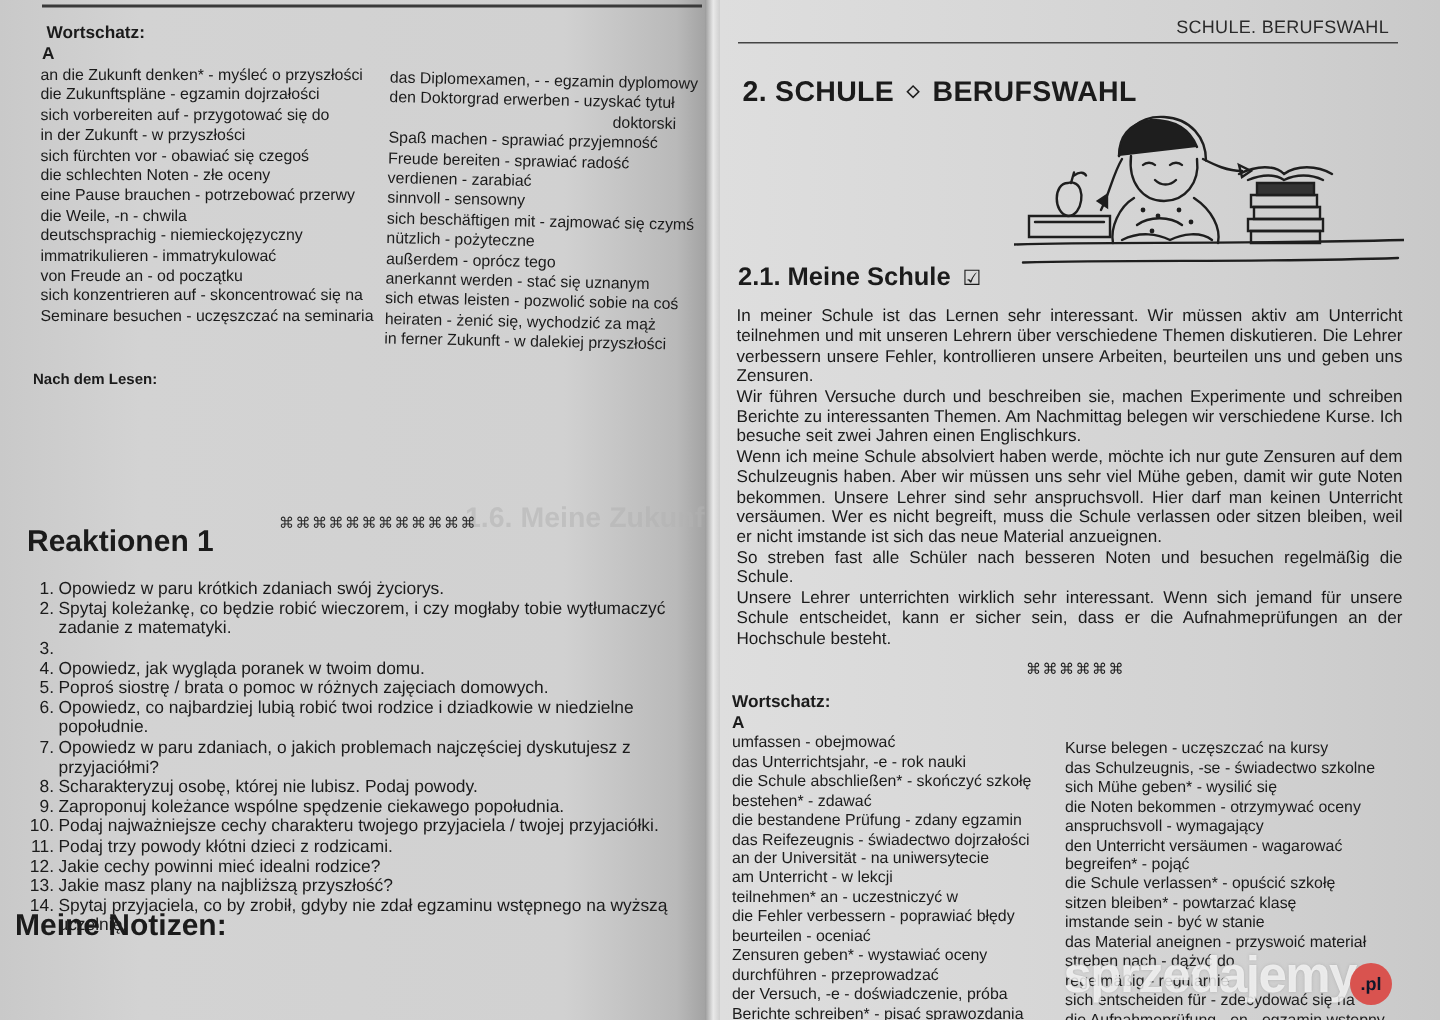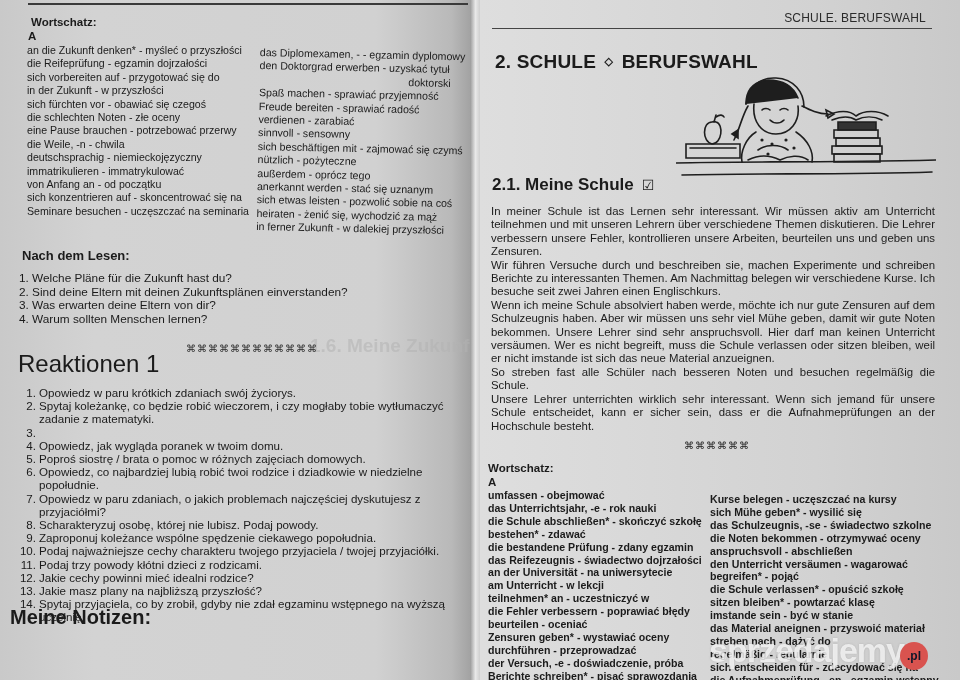--- a/index.html
+++ b/index.html
@@ -18,24 +18,24 @@
       background: linear-gradient(90deg, #dedede 0%, #d9d9d9 30%, #d2d2d2 70%, #c9c9c9 100%);
     }
 
     
     .top-rule-left { position: absolute; left: 28px; top: 3px; width: 440px; height: 2px; background: #3a3a3a; }
     .vocab-head { position: absolute; font-weight: bold; font-size: 11.5px; }
     .vocab-list { position: absolute; font-size: 10.6px; line-height: 13.4px; }
     .vocab-list div { white-space: nowrap; }
     .indent-r { text-align: right; padding-right: 14px; }
 
-    .nach-head { position: absolute; left: 22px; top: 248px; font-weight: bold; font-size: 13px; }
+    .nach-head { position: absolute; left: 22px; top: 248px; font-weight: bold; font-size: 10px; }
     .questions { position: absolute; left: 19px; top: 272px; font-size: 11.8px; line-height: 13.5px; }
     .stars { position: absolute; font-size: 10px; letter-spacing: 1px; color: #2a2a2a; }
-    .h-reakt { position: absolute; left: 18px; top: 350px; font-size: 24px; font-weight: normal; }
+    .h-reakt { position: absolute; left: 18px; top: 350px; font-size: 20px; font-weight: bold; }
     .reakt-list { position: absolute; left: 22px; top: 386px; width: 446px; font-size: 11.6px; line-height: 13.2px; }
     .reakt-list .item { display: flex; }
     .reakt-list .num { width: 14px; flex: none; text-align: right; margin-right: 3px; }
     .reakt-list .num.wide { width: 14px; margin-left: -3px; width: 17px; }
     .h-notizen { position: absolute; left: 10px; top: 606px; font-size: 20px; font-weight: bold; }
     .ghost { position: absolute; left: 310px; top: 335px; font-size: 19px; font-weight: bold; color: #b3b3b3; opacity: .55; white-space: nowrap; }
 
     
     .running-head { position: absolute; right: 34px; top: 11px; font-size: 12px; letter-spacing: .2px; color: #2a2a2a; }
     .top-rule-right { position: absolute; left: 12px; top: 28px; width: 440px; height: 1px; background: #444; }
@@ -45,49 +45,49 @@
     .section-title { position: absolute; left: 12px; top: 175px; font-size: 17px; font-weight: bold; white-space: nowrap; }
     .section-title .check { font-size: 14px; margin-left: 8px; font-weight: normal; }
     .body-text { position: absolute; left: 11px; top: 205px; width: 444px; font-size: 11.4px; line-height: 13.4px; text-align: justify; }
     .body-text p { margin: 0; }
     .body-text p.first { text-indent: 18px; }
     .stars-r { position: absolute; left: 204px; top: 440px; font-size: 10px; letter-spacing: 1px; }
     .vocab2-head { position: absolute; left: 8px; top: 462px; font-weight: bold; font-size: 11.5px; }
     .vocab2-a { position: absolute; left: 8px; top: 476px; font-weight: bold; font-size: 11.5px; }
     .vocab2-left { position: absolute; left: 8px; top: 489px; font-size: 10.6px; line-height: 12.9px; }
     .vocab2-right { position: absolute; left: 230px; top: 493px; font-size: 10.6px; line-height: 12.9px; }
-    .vocab2-left div, .vocab2-right div { white-space: nowrap; font-weight: bold; }
+    .vocab2-left div, .vocab2-right div { white-space: nowrap; }
 
     .watermark { position: absolute; right: 32px; bottom: 10px; display: flex; align-items: flex-end; }
     .watermark .wm-text { font-size: 34px; font-weight: bold; color: rgba(255,255,255,.72); letter-spacing: -1px; text-shadow: 0 0 2px rgba(150,150,150,.5); }
     .watermark .wm-badge { width: 28px; height: 28px; border-radius: 50%; background: #d9534f; color: #0f172a; font-size: 12px; font-weight: bold; display: flex; align-items: center; justify-content: center; margin-left: -4px; margin-top: -24px; }
   </style>
 </head>
 <body>
 
 <div class="spread">
 
   <div class="page page-left">
     <div class="top-rule-left"></div>
 
     <div class="vocab-head" style="left:31px; top:16px;">Wortschatz:</div>
     <div class="vocab-head" style="left:28px; top:30px;">A</div>
 
     <div class="vocab-list" style="left:27px; top:44px;">
       <div>an die Zukunft denken* - myśleć o przyszłości</div>
-      <div>die Reifeprüfung - egzamin dojrzałości</div>
+      <div>die Zukunftspläne - egzamin dojrzałości</div>
       <div>sich vorbereiten auf - przygotować się do</div>
       <div>in der Zukunft - w przyszłości</div>
       <div>sich fürchten vor - obawiać się czegoś</div>
       <div>die schlechten Noten - złe oceny</div>
       <div>eine Pause brauchen - potrzebować przerwy</div>
       <div>die Weile, -n - chwila</div>
       <div>deutschsprachig - niemieckojęzyczny</div>
       <div>immatrikulieren - immatrykulować</div>
-      <div>von Anfang an - od początku</div>
+      <div>von Freude an - od początku</div>
       <div>sich konzentrieren auf - skoncentrować się na</div>
       <div>Seminare besuchen - uczęszczać na seminaria</div>
     </div>
 
     <div class="vocab-list" style="left:260px; top:46px; transform: rotate(1.2deg); transform-origin: left top;">
       <div>das Diplomexamen, - - egzamin dyplomowy</div>
       <div>den Doktorgrad erwerben - uzyskać tytuł</div>
       <div class="indent-r">doktorski</div>
       <div>Spaß machen - sprawiać przyjemność</div>
       <div>Freude bereiten - sprawiać radość</div>
@@ -96,26 +96,20 @@
       <div>sich beschäftigen mit - zajmować się czymś</div>
       <div>nützlich - pożyteczne</div>
       <div>außerdem - oprócz tego</div>
       <div>anerkannt werden - stać się uznanym</div>
       <div>sich etwas leisten - pozwolić sobie na coś</div>
       <div>heiraten - żenić się, wychodzić za mąż</div>
       <div>in ferner Zukunft - w dalekiej przyszłości</div>
     </div>
 
     <div class="nach-head">Nach dem Lesen:</div>
-    <div class="questions">
-      <div>1. Welche Pläne für die Zukunft hast du?</div>
-      <div>2. Sind deine Eltern mit deinen Zukunftsplänen einverstanden?</div>
-      <div>3. Was erwarten deine Eltern von dir?</div>
-      <div>4. Warum sollten Menschen lernen?</div>
-    </div>
 
     <div class="ghost">1.6. Meine Zukunftspläne</div>
     <div class="stars" style="left:186px; top:343px;">⌘⌘⌘⌘⌘⌘⌘⌘⌘⌘⌘⌘</div>
     <div class="h-reakt">Reaktionen 1</div>
 
     <div class="reakt-list">
       <div class="item">
           <span class="num">1.</span>
           <span>Opowiedz w paru krótkich zdaniach swój życiorys.</span>
         </div>
@@ -259,24 +253,24 @@
       <div>die Fehler verbessern - poprawiać błędy</div>
       <div>beurteilen - oceniać</div>
       <div>Zensuren geben* - wystawiać oceny</div>
       <div>durchführen - przeprowadzać</div>
       <div>der Versuch, -e - doświadczenie, próba</div>
       <div>Berichte schreiben* - pisać sprawozdania</div>
     </div>
 
     <div class="vocab2-right">
       <div>Kurse belegen - uczęszczać na kursy</div>
+      <div>das Schulzeugnis, -se - świadectwo szkolne</div>
       <div>sich Mühe geben* - wysilić się</div>
-      <div>das Schulzeugnis, -se - świadectwo szkolne</div>
       <div>die Noten bekommen - otrzymywać oceny</div>
-      <div>anspruchsvoll - abschließen</div>
+      <div>anspruchsvoll - wymagający</div>
       <div>den Unterricht versäumen - wagarować</div>
       <div>begreifen* - pojąć</div>
       <div>die Schule verlassen* - opuścić szkołę</div>
       <div>sitzen bleiben* - powtarzać klasę</div>
       <div>imstande sein - być w stanie</div>
       <div>das Material aneignen - przyswoić materiał</div>
       <div>streben nach - dążyć do</div>
       <div>regelmäßig - regularnie</div>
       <div>sich entscheiden für - zdecydować się na</div>
       <div>die Aufnahmeprüfung, -en - egzamin wstępny</div>

